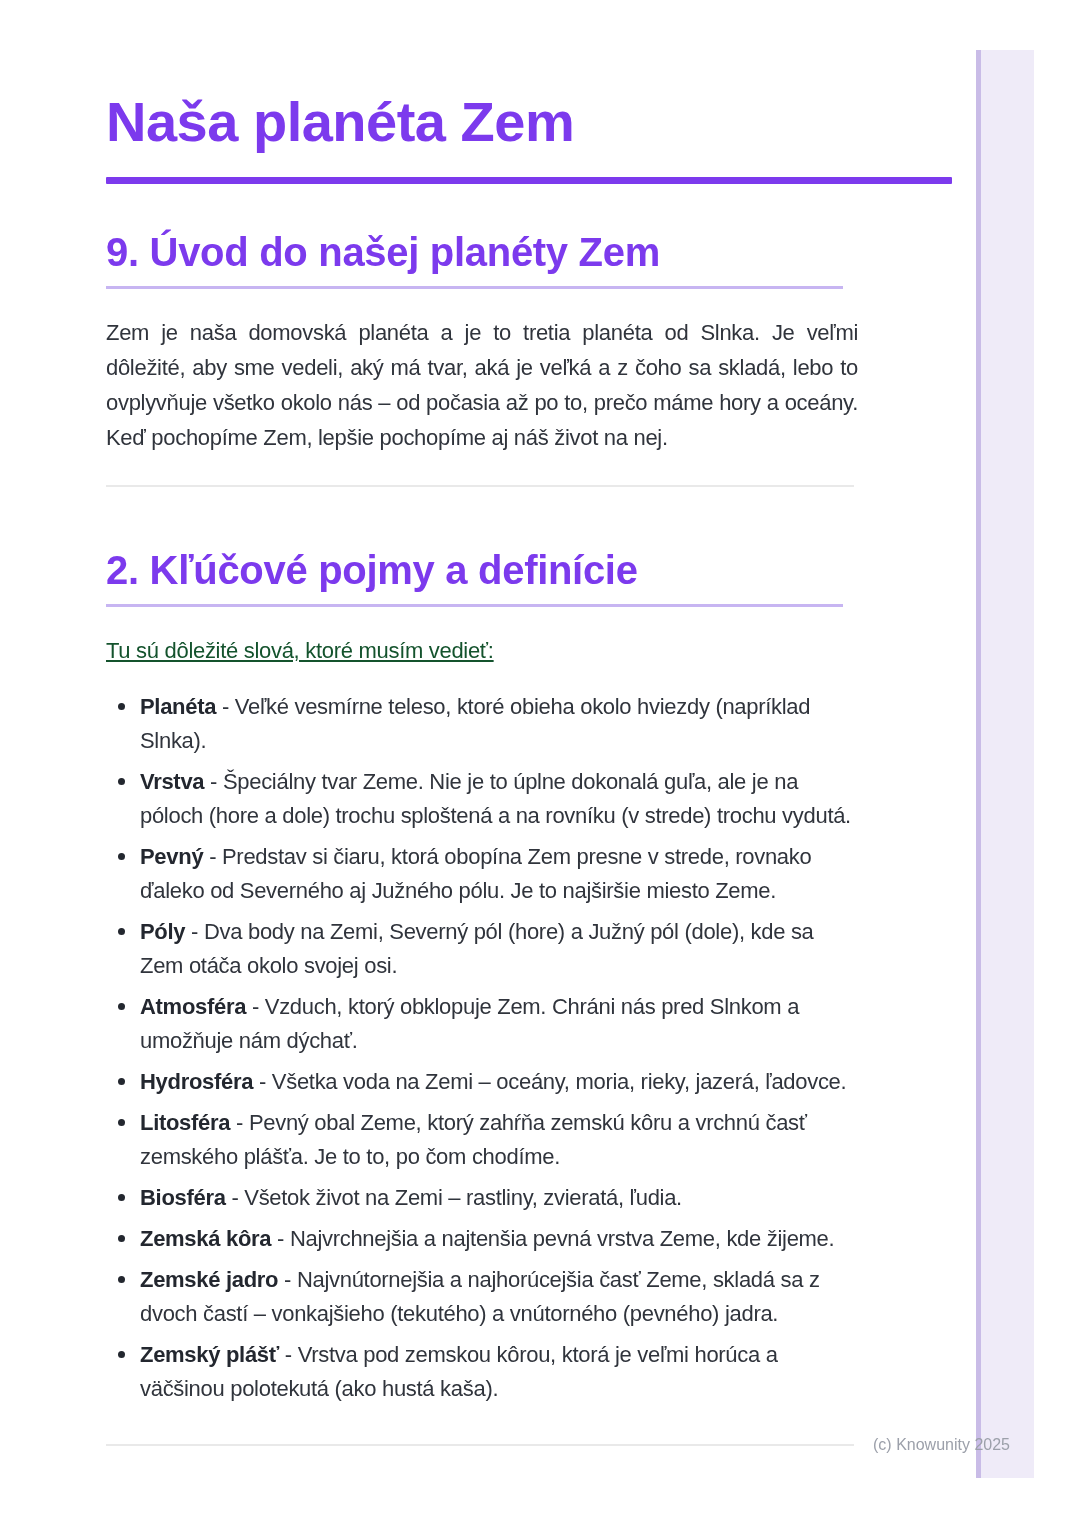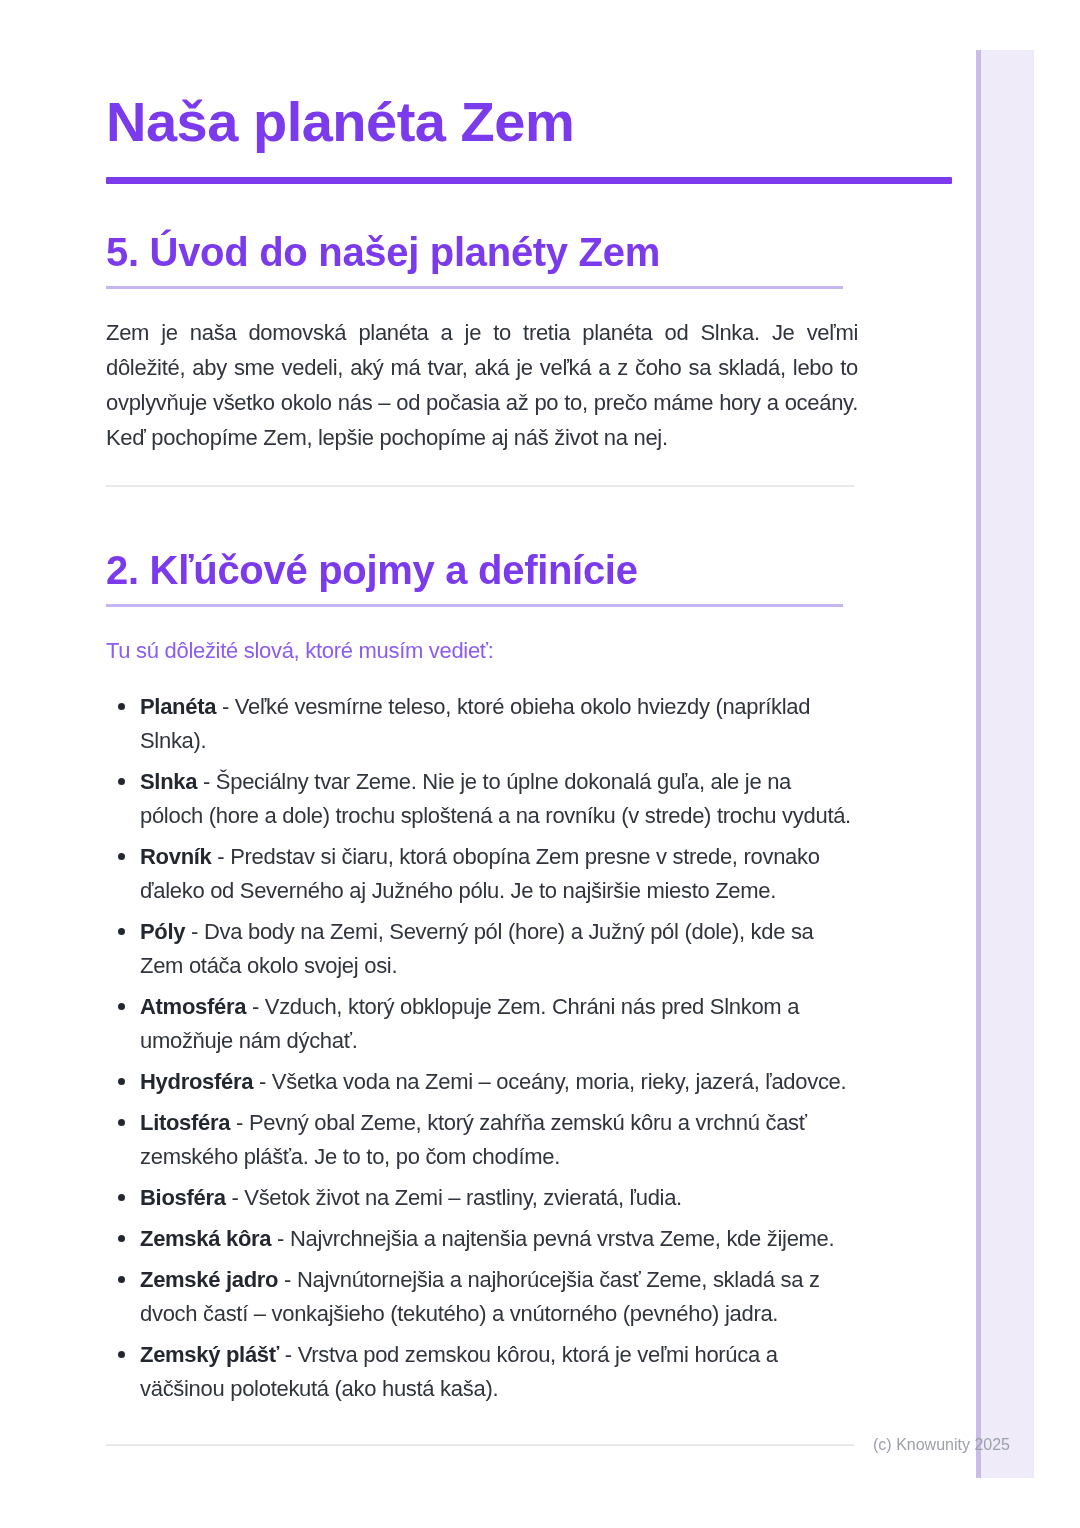--- a/index.html
+++ b/index.html
@@ -67,21 +67,22 @@
     line-height: 35px;
     letter-spacing: -0.3px;
     text-align: justify;
     color: #30343C;
   }
   p.list-intro {
     margin: 26px 0 0 0;
     font-size: 22px;
     line-height: 35px;
     letter-spacing: -0.3px;
-    color: #8b5cf6;
+    color: #14532d;
+    text-decoration: underline;
   }
   .section-divider {
     margin-top: 30px;
     width: 748px; height: 2px;
     background: #E9E9E9;
   }
   .section-divider.bottom { margin-top: 38px; }
   ul.terms-list {
     list-style: none;
     margin: 22px 0 0 0;
@@ -122,34 +123,34 @@
 <body>
 
 <div class="side-accent-bar"></div>
 
 <div class="content">
 
   <h1 class="doc-title">Naša planéta Zem</h1>
   <div class="title-rule"></div>
 
   <div class="section">
-    <h2 class="section-heading">5. Úvod do našej planéty Zem</h2>
+    <h2 class="section-heading">9. Úvod do našej planéty Zem</h2>
     <div class="heading-rule"></div>
     <p class="body-text">Zem je naša domovská planéta a je to tretia planéta od Slnka. Je veľmi dôležité, aby sme vedeli, aký má tvar, aká je veľká a z čoho sa skladá, lebo to ovplyvňuje všetko okolo nás – od počasia až po to, prečo máme hory a oceány. Keď pochopíme Zem, lepšie pochopíme aj náš život na nej.</p>
     <div class="section-divider"></div>
   </div>
 
   <div class="section">
     <h2 class="section-heading second">2. Kľúčové pojmy a definície</h2>
     <div class="heading-rule"></div>
     <p class="list-intro">Tu sú dôležité slová, ktoré musím vedieť:</p>
     <ul class="terms-list">
         <li><span class="term">Planéta</span> - <span class="term-def">Veľké vesmírne teleso, ktoré obieha okolo hviezdy (napríklad Slnka).</span></li>
-        <li><span class="term">Slnka</span> - <span class="term-def">Špeciálny tvar Zeme. Nie je to úplne dokonalá guľa, ale je na póloch (hore a dole) trochu sploštená a na rovníku (v strede) trochu vydutá.</span></li>
-        <li><span class="term">Rovník</span> - <span class="term-def">Predstav si čiaru, ktorá obopína Zem presne v strede, rovnako ďaleko od Severného aj Južného pólu. Je to najširšie miesto Zeme.</span></li>
+        <li><span class="term">Vrstva</span> - <span class="term-def">Špeciálny tvar Zeme. Nie je to úplne dokonalá guľa, ale je na póloch (hore a dole) trochu sploštená a na rovníku (v strede) trochu vydutá.</span></li>
+        <li><span class="term">Pevný</span> - <span class="term-def">Predstav si čiaru, ktorá obopína Zem presne v strede, rovnako ďaleko od Severného aj Južného pólu. Je to najširšie miesto Zeme.</span></li>
         <li><span class="term">Póly</span> - <span class="term-def">Dva body na Zemi, Severný pól (hore) a Južný pól (dole), kde sa Zem otáča okolo svojej osi.</span></li>
         <li><span class="term">Atmosféra</span> - <span class="term-def">Vzduch, ktorý obklopuje Zem. Chráni nás pred Slnkom a umožňuje nám dýchať.</span></li>
         <li><span class="term">Hydrosféra</span> - <span class="term-def">Všetka voda na Zemi – oceány, moria, rieky, jazerá, ľadovce.</span></li>
         <li><span class="term">Litosféra</span> - <span class="term-def">Pevný obal Zeme, ktorý zahŕňa zemskú kôru a vrchnú časť zemského plášťa. Je to to, po čom chodíme.</span></li>
         <li><span class="term">Biosféra</span> - <span class="term-def">Všetok život na Zemi – rastliny, zvieratá, ľudia.</span></li>
         <li><span class="term">Zemská kôra</span> - <span class="term-def">Najvrchnejšia a najtenšia pevná vrstva Zeme, kde žijeme.</span></li>
         <li><span class="term">Zemské jadro</span> - <span class="term-def">Najvnútornejšia a najhorúcejšia časť Zeme, skladá sa z dvoch častí – vonkajšieho (tekutého) a vnútorného (pevného) jadra.</span></li>
         <li><span class="term">Zemský plášť</span> - <span class="term-def">Vrstva pod zemskou kôrou, ktorá je veľmi horúca a väčšinou polotekutá (ako hustá kaša).</span></li>
       </ul>
     <div class="section-divider bottom"></div>

